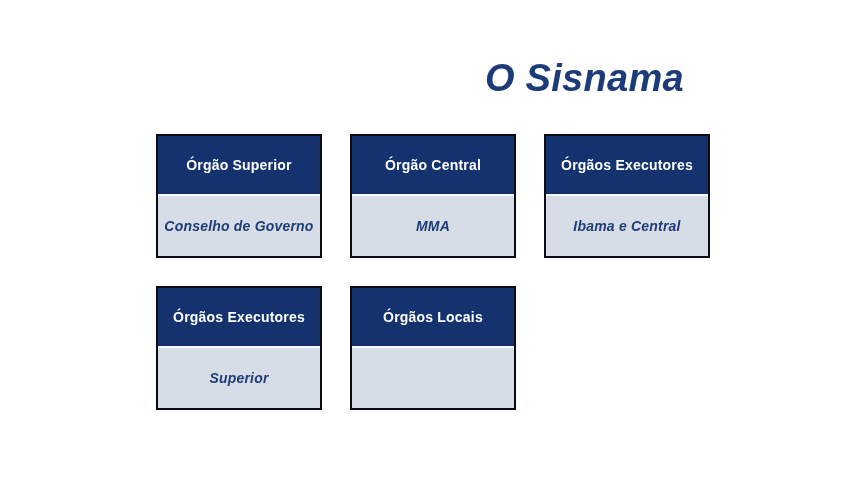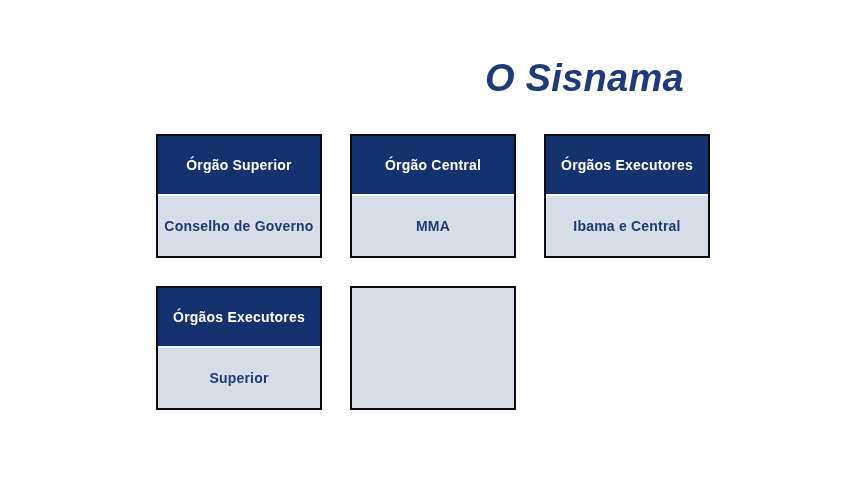--- a/index.html
+++ b/index.html
@@ -80,20 +80,21 @@
     background:var(--body-bg);
     color:var(--body-text);
     display:flex;
     align-items:center;
     justify-content:center;
     text-align:left;
     font-size:14px;
     font-weight:700;
     letter-spacing:0.2px;
     padding:0 4px;
+    font-style:italic;
   }
 </style>
 </head>
 <body>
 
 <div class="slide">
 
   <h1 class="title">O Sisnama</h1>
 
   <div class="grid">
@@ -129,16 +130,19 @@
     <div class="box">
       <div class="box-header">
         <span>Órgãos Executores</span>
       </div>
       <div class="box-body">
         <span>Superior</span>
       </div>
     </div>
 
     <div class="box">
+      <div class="box-header">
+        <span>Órgãos Locais</span>
+      </div>
     </div>
 
   </div>
 </div>
 
 </body></html>

